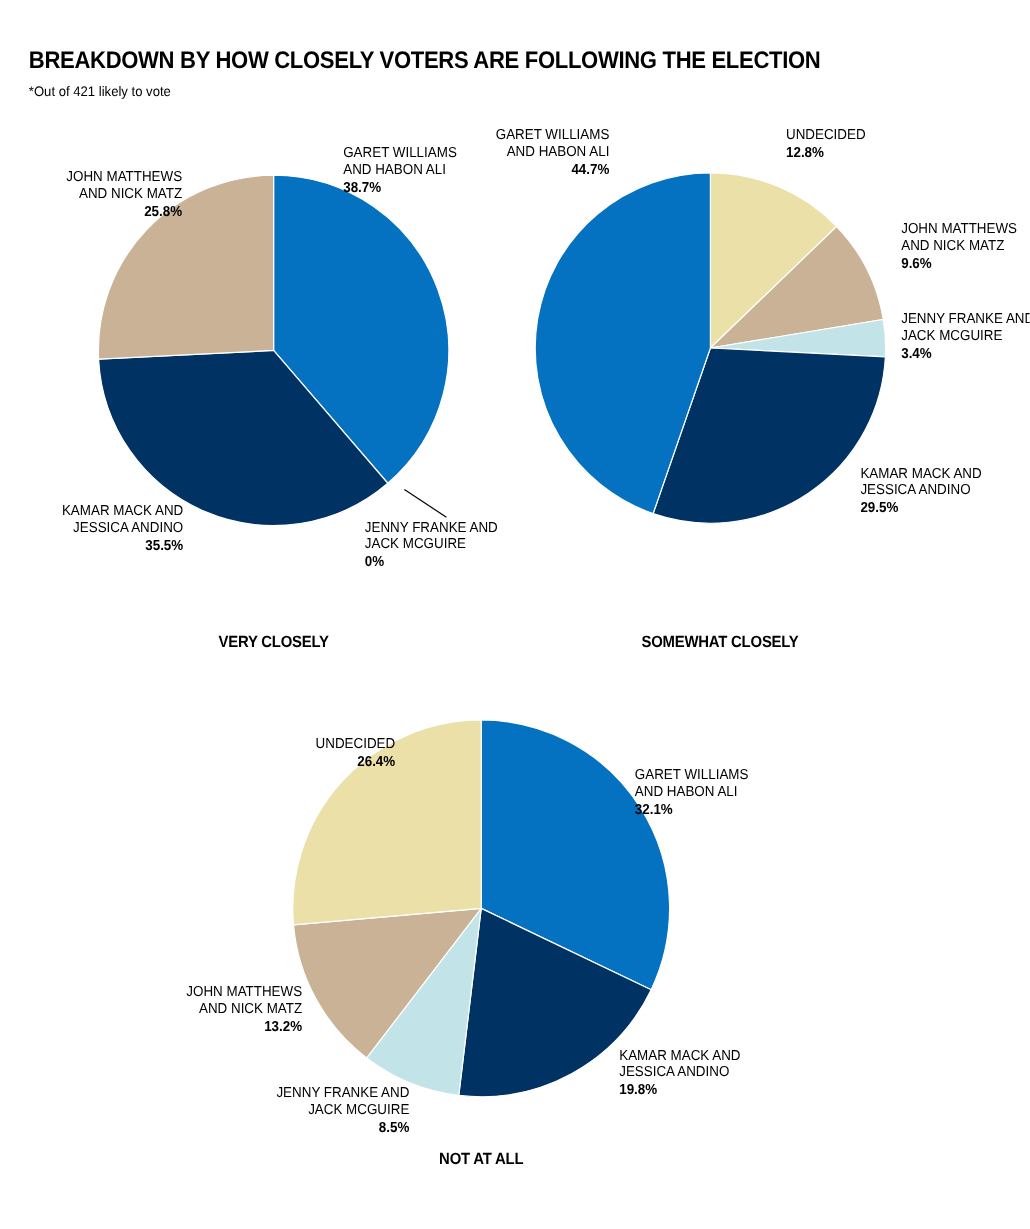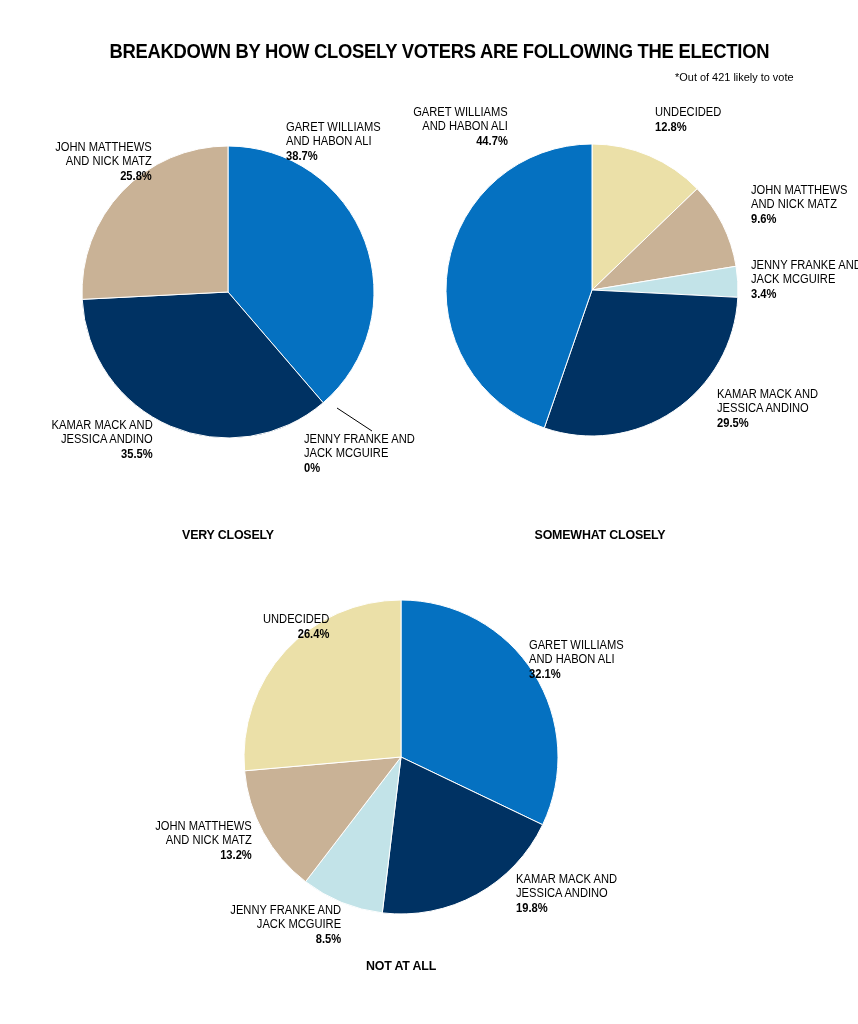--- a/index.html
+++ b/index.html
@@ -11,21 +11,21 @@
   body {
     width: 858px;
     height: 1024px;
     position: relative;
     font-family: "Liberation Sans", sans-serif;
     color: #000000;
     overflow: hidden;
   }
 
   
-  #header { position: absolute; left: 24px; top: 40px; width: 810px; text-align: right; }
+  #header { position: absolute; left: 24px; top: 40px; width: 810px; }
   #chart-title {
     font-size: 20px;
     font-weight: bold;
     letter-spacing: -0.3px;
     line-height: 1.1;
     transform: scaleX(0.92);
     transform-origin: left center;
     white-space: nowrap;
   }
   #chart-subtitle {

